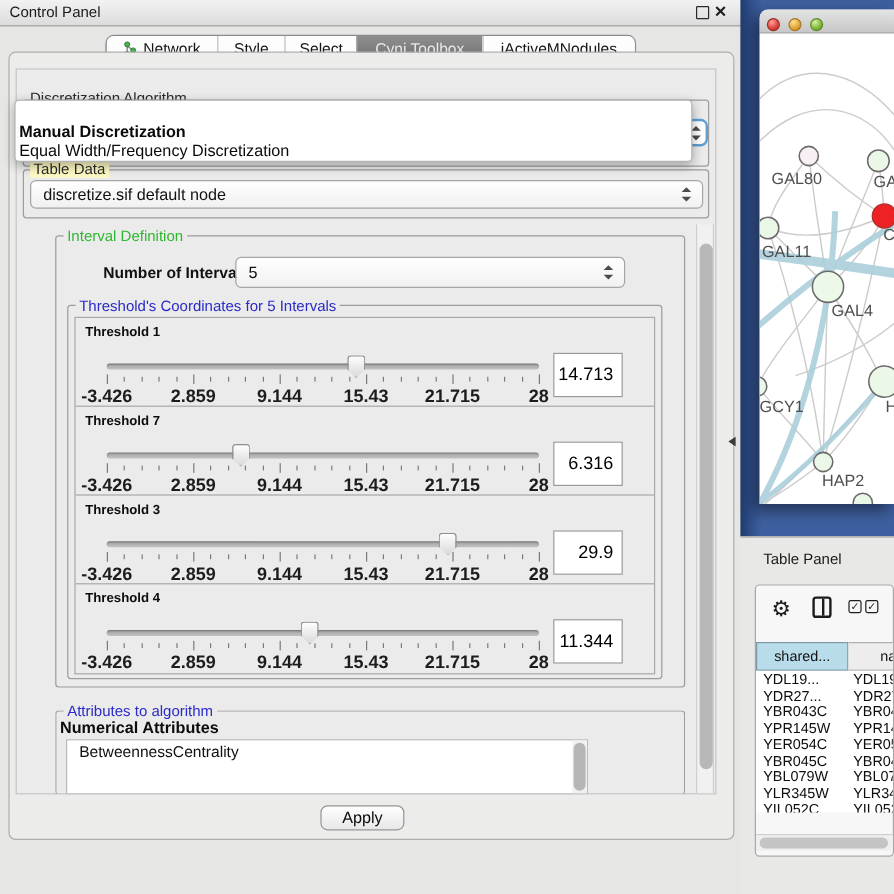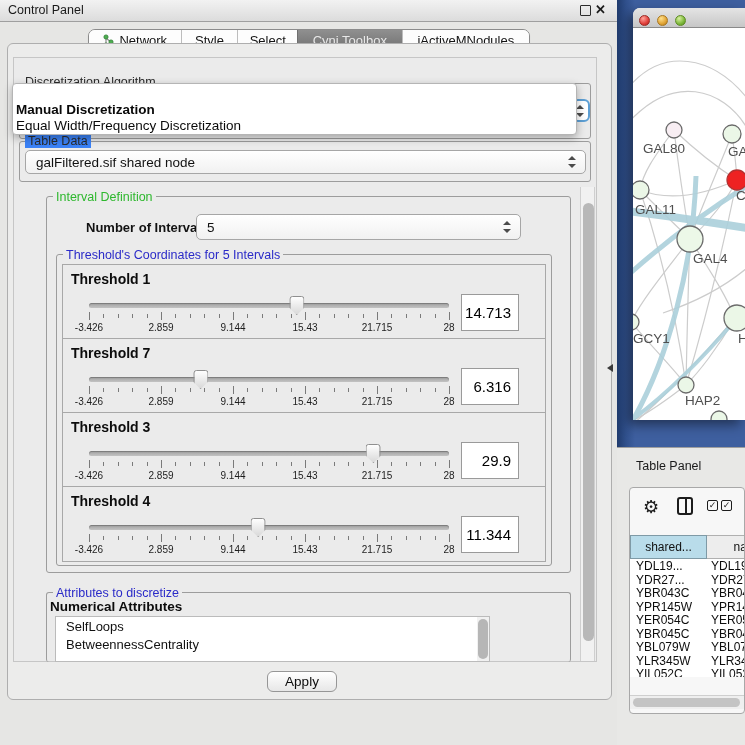--- a/index.html
+++ b/index.html
@@ -56,45 +56,45 @@
     border:1px solid #b5b5b5; border-radius:4px; z-index:50;
     box-shadow:0 3px 9px rgba(0,0,0,.30); }
   .popup-header { position:absolute; left:0; top:3px; width:100%; text-align:center;
     font-size:13px; color:#b5b5b5; }
   .popup-item1 { position:absolute; left:3px; top:18px; font-size:13.5px; font-weight:bold; color:#0a0a0a; }
   .popup-item2 { position:absolute; left:3px; top:34px; font-size:13.5px; color:#0a0a0a; }
 
   
   .td-group { left:19px; top:141px; width:572px; height:41px; }
   .td-label { position:absolute; left:25px; top:134px; font-size:12.5px; color:#2a2a2a; z-index:5;
-    background:#3b82f6; padding:0 3px; }
+    background:#fef9c3; padding:0 3px; }
   .td-combo { left:25px; top:150px; width:561px; height:24px; }
 
   
   .int-group { left:46px; top:196px; width:525px; height:377px; }
   .noi-label { left:86px; top:220px; font-size:13px; font-weight:bold; color:#111; }
   .noi-combo { left:196px; top:214px; width:325px; height:26px; }
   .thr-group { left:56px; top:254px; width:496px; height:312px; }
   .thr-container { left:62px; top:264px; width:484px; height:298px; border:1px solid #a8a8a8;
     display:flex; flex-direction:column; background:#ebebeb; }
   .tblock { position:relative; height:74.5px; border-bottom:1px solid #a8a8a8; }
   .tblock:last-child { border-bottom:none; }
-  .tlabel { position:absolute; left:8px; top:6px; font-size:14px; font-weight:bold; color:#0c0c0c; }
+  .tlabel { position:absolute; left:8px; top:6px; font-size:11px; font-weight:bold; color:#0c0c0c; }
   .slider { position:absolute; left:26px; top:28px; width:360px; height:44px; }
   .track { position:absolute; left:0; top:10px; width:100%; height:5px; border-radius:3px;
     background:linear-gradient(#9f9f9f,#c3c3c3); box-shadow:inset 0 1px 1px rgba(0,0,0,.25); }
   .thumb { position:absolute; top:3px; width:15px; height:19px; transform:translateX(-50%);
     background:linear-gradient(#fefefe,#d9d9d9); border:1px solid #8f8f8f;
     border-radius:3px 3px 2px 2px;
     clip-path:polygon(0 0,100% 0,100% 62%,50% 100%,0 62%); }
   .ticks { position:absolute; left:0; top:19px; width:100%; height:9px; }
   .ticks i { position:absolute; top:2px; width:1px; height:4px; background:#7a7a7a; }
   .ticks i.major { top:0; height:8px; }
   .tick-labels { position:absolute; left:0; top:29px; width:100%; height:11px; }
-  .tick-labels b { position:absolute; transform:translateX(-50%); font-size:10px; font-weight:normal; color:#1d1d1d; }
+  .tick-labels b { position:absolute; transform:translateX(-50%); font-size:15px; font-weight:bold; color:#1d1d1d; }
   .vbox { position:absolute; left:398px; top:29px; width:58px; height:37px; background:#fff;
     border:1px solid #9a9a9a; font-size:15px; color:#000; text-align:right;
     line-height:35px; padding-right:7px; }
 
   
   .attr-group { left:46px; top:592px; width:525px; height:70px; border-bottom:none; }
   .na-label { left:50px; top:599px; font-size:13.5px; font-weight:bold; color:#0c0c0c; }
   .attr-list { left:55px; top:616px; width:435px; height:46px; background:#fff;
     border:1px solid #bbb; overflow:hidden; }
   .attr-item { font-size:13px; color:#111; padding:1.5px 0 1.5px 10px; }
@@ -212,21 +212,21 @@
   </div>
 
   <div class="abs popup">
     <div class="popup-item1">Manual Discretization</div>
     <div class="popup-item2">Equal Width/Frequency Discretization</div>
   </div>
 
   <div class="abs groupbox td-group"></div>
   <div class="abs td-label">Table Data</div>
   <div class="abs combo td-combo">
-    <span>galFiltered.sif shared node</span>
+    <span>discretize.sif default node</span>
     <span class="stepper">
         <i class="up"></i>
         <i class="dn"></i>
       </span>
   </div>
 
   <div class="abs groupbox int-group">
     <span class="glabel green">Interval Definition</span>
   </div>
   <div class="abs noi-label">Number of Intervals</div>
@@ -415,25 +415,24 @@
             <b style="left: 80%;">21.715</b>
             <b style="left: 100%;">28</b>
           </div>
         <div class="thumb" style="left: 46.9993%;"></div>
       </div>
       <div class="vbox">11.344</div>
     </div>
   </div>
 
   <div class="abs groupbox attr-group">
-    <span class="glabel blue">Attributes to discretize</span>
+    <span class="glabel blue">Attributes to algorithm</span>
   </div>
   <div class="abs na-label">Numerical Attributes</div>
   <div class="abs attr-list">
-      <div class="attr-item">SelfLoops</div>
       <div class="attr-item">BetweennessCentrality</div>
     </div>
   <div class="abs list-sb">
     <div class="sb-thumb"></div>
   </div>
 
   <div class="abs main-sb">
     <div class="sb-thumb"></div>
   </div>
 

